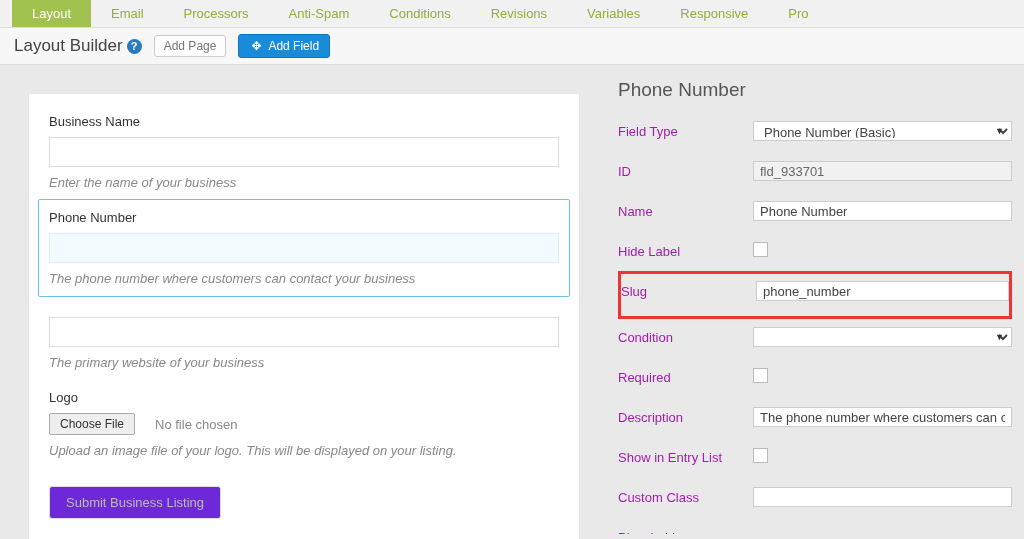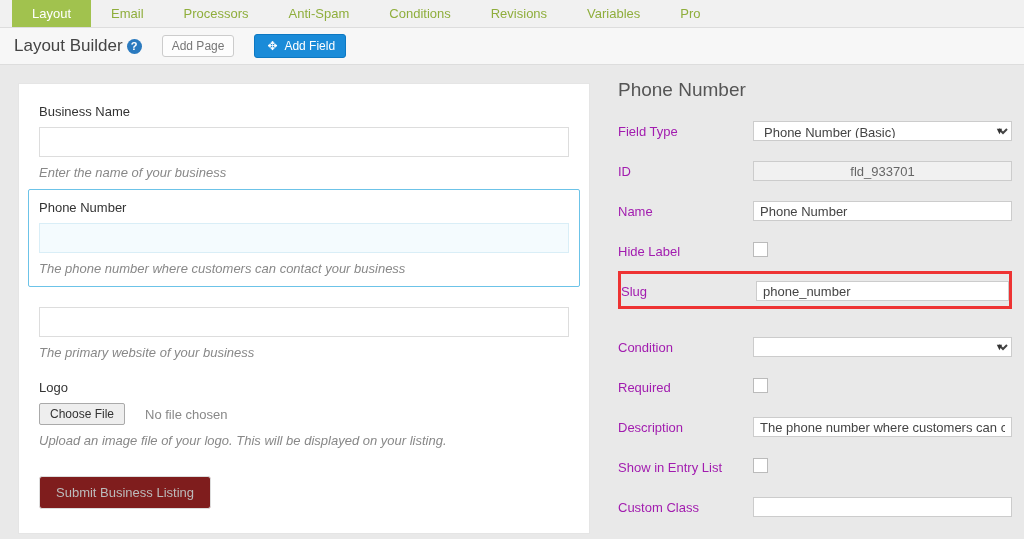--- a/index.html
+++ b/index.html
@@ -30,21 +30,21 @@
     }
     .tab.active {
       background: #a1c24e;
       color: #fff;
     }
     .subhead {
       background: #f7f7f7;
       border-bottom: 1px solid #ddd;
       display: flex;
       align-items: center;
-      gap: 20px;
+      gap: 12px;
       padding: 6px 14px;
     }
     .subhead-title {
       font-size: 17px;
       color: #444;
       display: flex;
       align-items: center;
       gap: 4px;
     }
     .help-icon {
@@ -64,21 +64,21 @@
     .move-icon {
       width: 14px; height: 14px; display: inline-flex; align-items: center; justify-content: center;
       font-size: 12px; line-height: 1;
     }
     .workspace {
       display: flex;
       height: calc(100% - 70px);
     }
     .left-panel {
       width: 608px;
-      padding: 18px;
+      padding: 28px;
     }
     .form-card {
       background: #fff;
       padding: 20px 20px 24px 20px;
       border: 1px solid #e5e5e5;
     }
     .field-block { margin-bottom: 20px; }
     .field-label {
       font-size: 13px;
       color: #333;
@@ -109,21 +109,21 @@
       background: #f4fbfe;
       border: 1px solid #d9eef7;
     }
     .file-row { display: flex; align-items: center; gap: 20px; margin-bottom: 8px; }
     .btn-file {
       background: #eee; border: 1px solid #aaa; color: #333;
       padding: 3px 10px; font-size: 12px; border-radius: 2px; cursor: pointer;
     }
     .file-status { color: #888; font-size: 13px; }
     .submit-btn {
-      background: #7f1d1d; border: 1px solid #ddd; color: #bbb;
+      background: #6d28d9; border: 1px solid #ddd; color: #bbb;
       padding: 8px 16px; font-size: 13px; border-radius: 3px;
       margin-top: 8px;
     }
     .right-panel {
       flex: 1;
       padding: 14px 12px 0 10px;
       overflow: hidden;
     }
     .panel-title {
       font-size: 19px;
@@ -150,48 +150,48 @@
       height: 20px;
       border: 1px solid #ccc;
       background: #fff;
       padding: 2px 6px;
       font-size: 13px;
       color: #444;
     }
     .settings-ctrl input[readonly] {
       background: #f1f1f1;
       color: #666;
-      text-align: center;
     }
     .settings-ctrl input[type=checkbox] {
       width: 15px; height: 15px; border: 1px solid #bbb; background: #fff;
       appearance: none;
     }
     .select-wrap {
       position: relative;
     }
     .select-wrap::after {
       content: "▼"; position: absolute; right: 8px; top: 50%;
       transform: translateY(-50%); font-size: 9px; color: #333; pointer-events: none;
     }
     .highlight-box {
-      border: 3px solid #e33; padding: 3px 0 1px 0; margin: -6px 0 24px 0;
+      border: 3px solid #e33; padding: 3px 0 11px 0; margin: -6px 0 4px 0;
     }
   </style>
 </head>
 <body>
 
 <div class="tabs">
   <div class="tab active">Layout</div>
   <div class="tab">Email</div>
   <div class="tab">Processors</div>
   <div class="tab">Anti-Spam</div>
   <div class="tab">Conditions</div>
   <div class="tab">Revisions</div>
   <div class="tab">Variables</div>
+  <div class="tab">Responsive</div>
   <div class="tab">Pro</div>
 </div>
 
 <div class="subhead">
   <span class="subhead-title">
     <span>Layout Builder</span>
     <span class="help-icon">?</span>
   </span>
   <button class="btn-white">Add Page</button>
   <button class="btn-primary">

